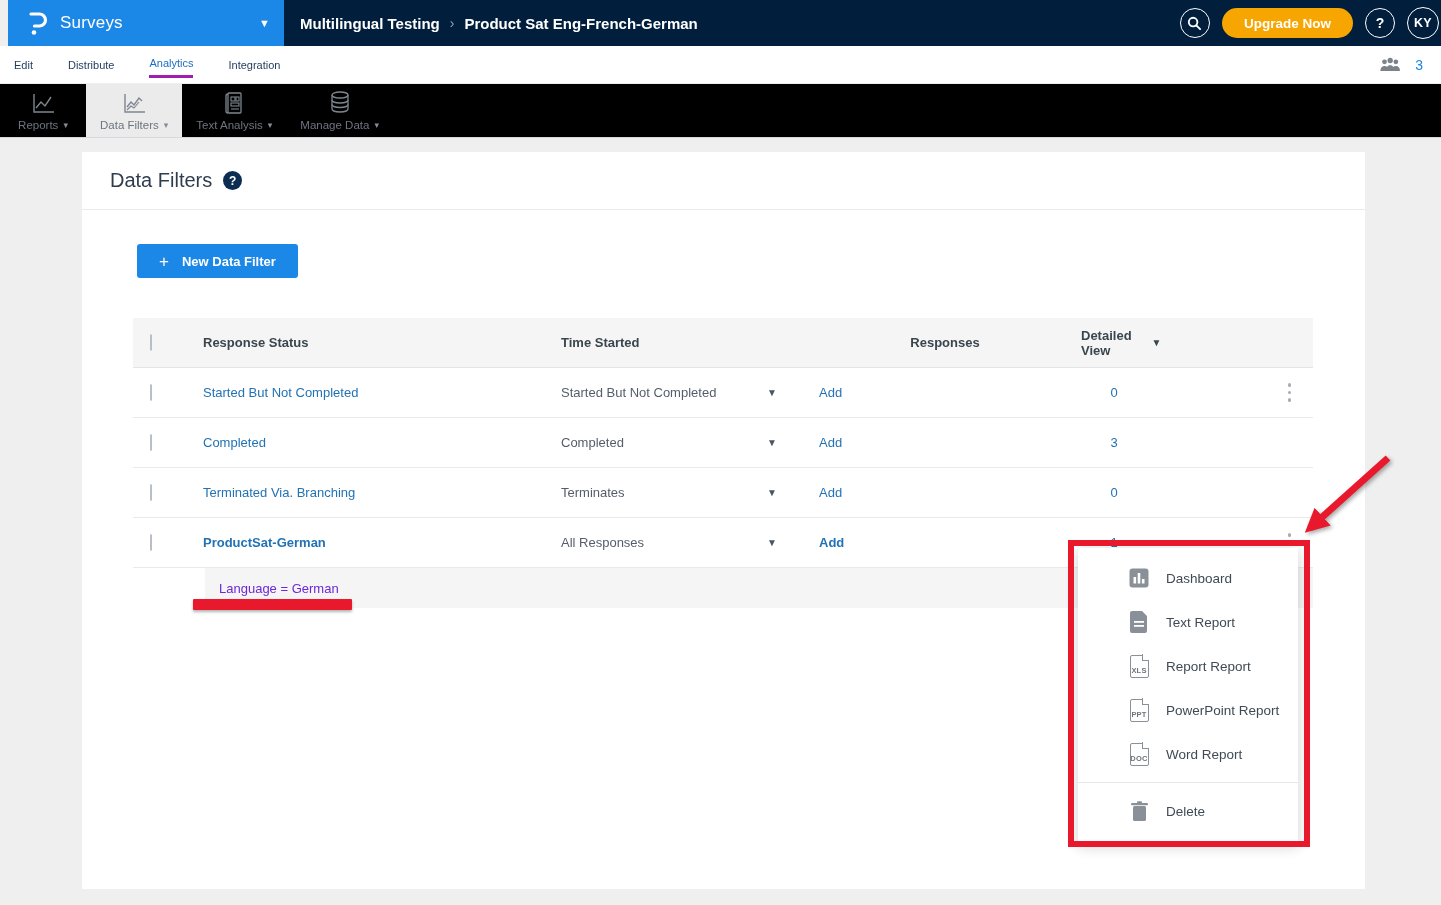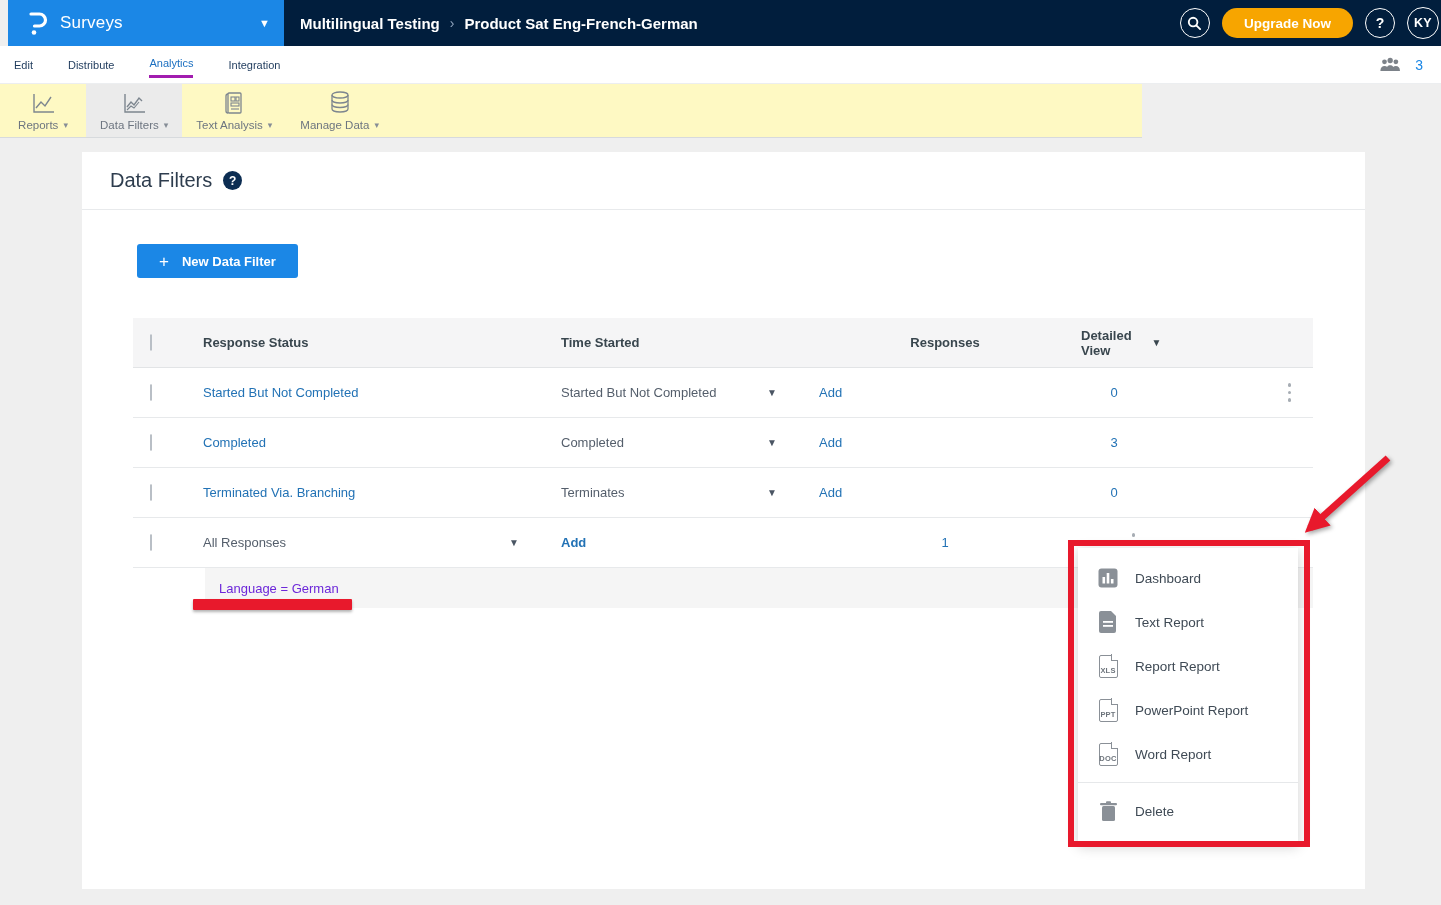--- a/index.html
+++ b/index.html
@@ -28,21 +28,21 @@
   
   .tabbar { position:absolute; left:0; top:46px; width:1441px; height:38px; background:#fff; display:flex; align-items:center; border-bottom:1px solid #eceef0; }
   .tab { font-size:11px; font-weight:400; color:#1e3a5c; margin-left:35px; padding:6px 0; cursor:pointer; }
   .tab:first-child { margin-left:14px; }
   .tab.active { color:#1b6fc0; border-bottom:3px solid #a21caf; }
   .tabbar-right { margin-left:auto; display:flex; align-items:center; gap:14px; padding-right:18px; }
   .collab-icon { width:22px; height:16px; }
   .collab-count { color:#1b87e6; font-size:14px; }
 
   
-  .toolbar { position:absolute; left:0; top:84px; width:1142px; height:54px; background:#fef9c3; border-bottom:1px solid #d7dadd; display:flex; }
+  .toolbar { position:absolute; left:0; top:84px; width:1441px; height:54px; background:#000000; border-bottom:1px solid #d7dadd; display:flex; }
   .tool-item { min-width:86px; padding:6px 14px 0; display:flex; flex-direction:column; align-items:center; justify-content:flex-start; cursor:pointer; }
   .tool-item.active { background:#ebebeb; }
   .tool-icon { height:26px; display:flex; align-items:flex-end; }
   .tool-label { margin-top:3px; font-size:11.5px; color:#6d7580; display:flex; align-items:center; gap:5px; }
   .tool-caret { font-size:9px; color:#868d96; }
 
   
   .card { position:absolute; left:82px; top:152px; width:1283px; height:737px; background:#fff; }
   .card-header { height:58px; display:flex; align-items:center; padding:0 28px; border-bottom:1px solid #e8eaec; }
   .card-title { font-size:20px; color:#2e3d4e; font-weight:400; }
@@ -68,21 +68,21 @@
   .cell-kebab { display:flex; justify-content:flex-end; padding-right:22px; }
   .kebab { display:flex; flex-direction:column; gap:4px; cursor:pointer; visibility:hidden; }
   .kebab.show { visibility:visible; }
   .kebab i { width:3.5px; height:3.5px; border-radius:50%; background:#a7adb4; }
 
   .sub-row { height:40px; display:flex; }
   .sub-row-band { margin-left:72px; flex:1; background:#f5f5f5; display:flex; align-items:center; padding-left:14px; color:#6d28d9; font-size:13px; }
 
   
   .context-menu { position:absolute; left:1078px; top:548px; width:220px; background:#fff; box-shadow:0 2px 12px rgba(0,0,0,.18); padding:8px 0 12px; z-index:5; }
-  .menu-item { height:44px; display:flex; align-items:center; gap:16px; padding-left:19px; cursor:pointer; color:#3f4a55; font-size:13.5px; }
+  .menu-item { height:44px; display:flex; align-items:center; gap:16px; padding-left:19px; cursor:pointer; color:#3f4a55; font-size:13.5px;margin-left:31px; }
   .menu-divider { border-top:1px solid #e6e8ea; margin:6px 0; }
   .mi-icon { width:22px; height:24px; display:flex; align-items:center; justify-content:center; flex:0 0 auto; }
   .file-icon { position:relative; width:19px; height:23px; border:1.6px solid #8a9097; border-radius:2px; display:flex; align-items:flex-end; justify-content:center; background:#fff; }
   .file-icon span { font-size:7.5px; font-weight:700; color:#6d747c; letter-spacing:.2px; padding-bottom:2px; }
   .file-icon::before { content:""; position:absolute; top:-1.6px; right:-1.6px; width:6px; height:6px; background:#fff; border-left:1.6px solid #8a9097; border-bottom:1.6px solid #8a9097; }
 
   
   .anno-box { position:absolute; left:1068px; top:540px; width:242px; height:307px; border:6px solid #e8192c; z-index:6; pointer-events:none; }
   .anno-underline { position:absolute; left:193px; top:599px; width:159px; height:11px; background:#e8192c; border-radius:1px; box-shadow:0 2px 3px rgba(0,0,0,.3); z-index:6; pointer-events:none; }
   .anno-arrow { position:absolute; left:1285px; top:448px; z-index:7; pointer-events:none; filter:drop-shadow(2px 2px 2px rgba(0,0,0,.35)); }
@@ -266,20 +266,21 @@
             <span class="kebab">
               <i></i>
               <i></i>
               <i></i>
             </span>
           </div>
       </div>
 
       <div class="t-row row-bold">
         <div class="cell-check"><span class="checkbox"></span></div>
+        <div><a class="link row-name">ProductSat-German</a></div>
         <div class="cell-status">
             <span>All Responses</span>
             <span class="select-caret">▼</span>
           </div>
         <div class="cell-time"><a class="link">Add</a></div>
         <div class="cell-resp"><span class="count-link">1</span></div>
         <div class="cell-kebab">
             <span class="kebab show">
               <i></i>
               <i></i>

